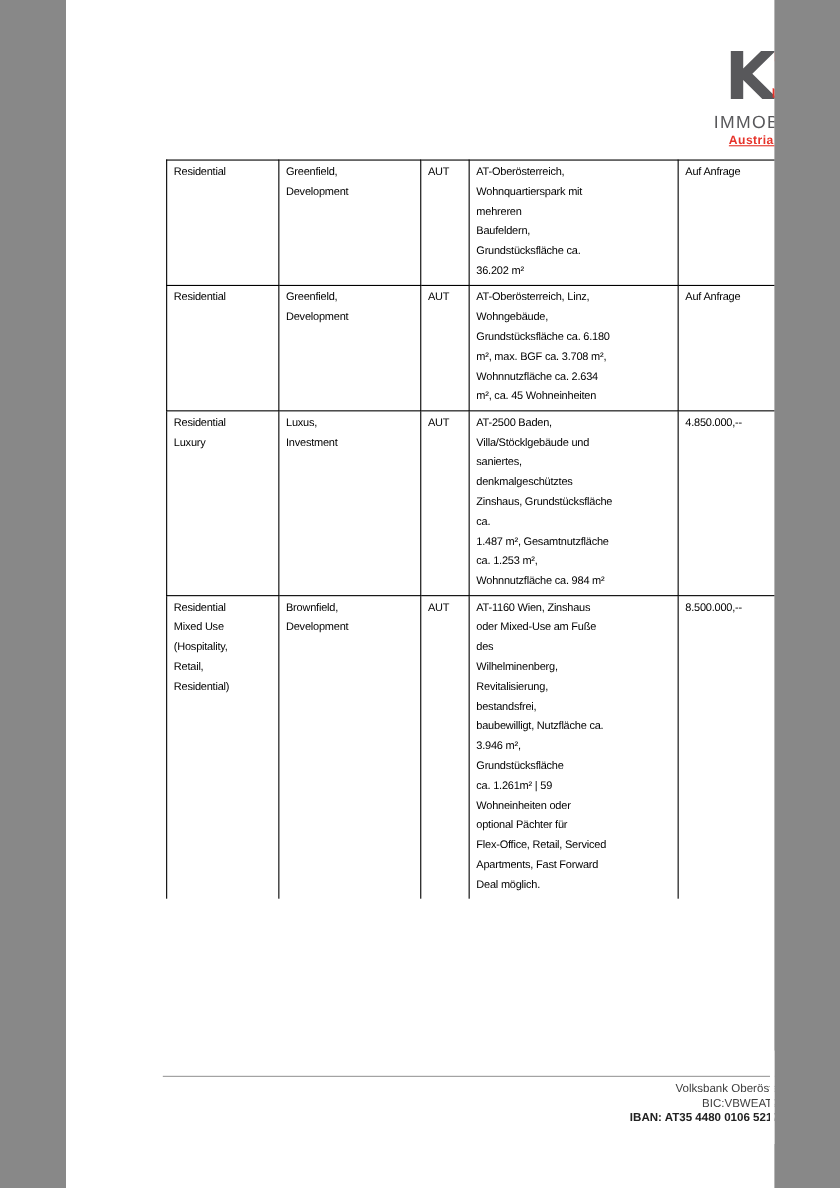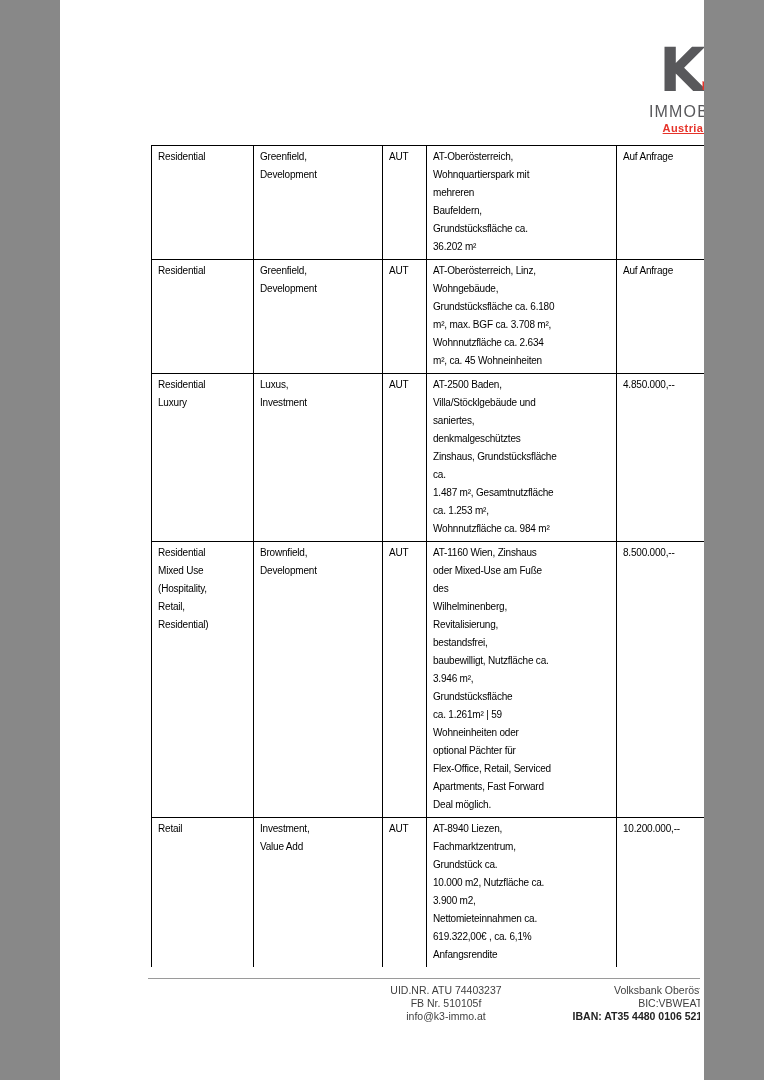--- a/index.html
+++ b/index.html
@@ -176,46 +176,26 @@
 3.946 m²,
 Grundstücksfläche
 ca. 1.261m² | 59
 Wohneinheiten oder
 optional Pächter für
 Flex-Office, Retail, Serviced
 Apartments, Fast Forward
 Deal möglich.</td>
           <td>8.500.000,--</td>
         </tr>
-        <tr>
-          <td>Retail</td>
-          <td>Investment,
-Value Add</td>
-          <td>AUT</td>
-          <td>AT-8940 Liezen,
-Fachmarktzentrum,
-Grundstück ca.
-10.000 m2, Nutzfläche ca.
-3.900 m2,
-Nettomieteinnahmen ca.
-619.322,00€ , ca. 6,1%
-Anfangsrendite</td>
-          <td>10.200.000,--</td>
-        </tr>
       </tbody>
   </table>
 
   <div class="footer-rule"></div>
 
 
-  <div class="footer-block footer-center">
-    <div>UID.NR. ATU 74403237</div>
-    <div>FB Nr. 510105f</div>
-    <div>info@k3-immo.at</div>
-  </div>
 
   <div class="footer-block footer-right">
     <div>Volksbank Oberöste</div>
     <div>BIC:VBWEAT2</div>
     <div class="bold">IBAN: AT35 4480 0106 5217</div>
   </div>
 
   <div class="logo logo-bottom">
     <div class="logo-mark"><span class="k">K</span><span class="three">3</span><span class="reg">®</span></div>
     <div class="logo-immobilien">IMMOBILIEN</div>

